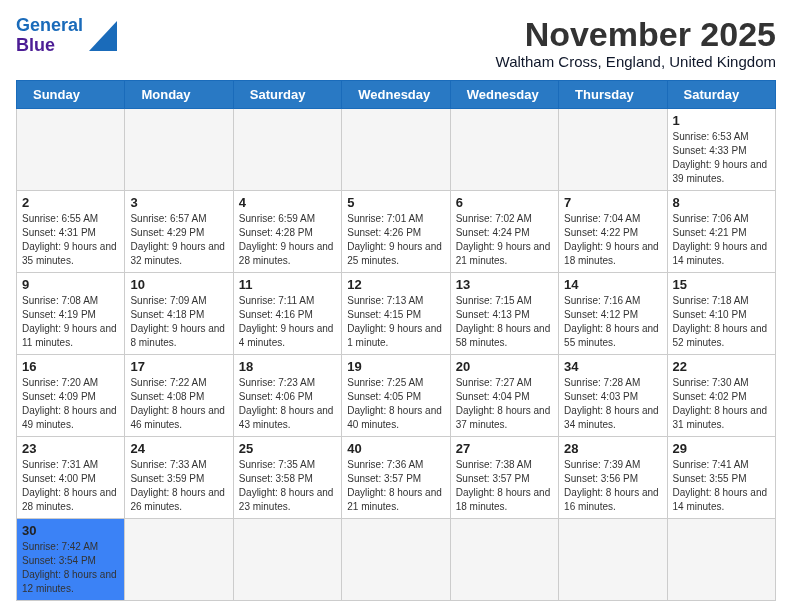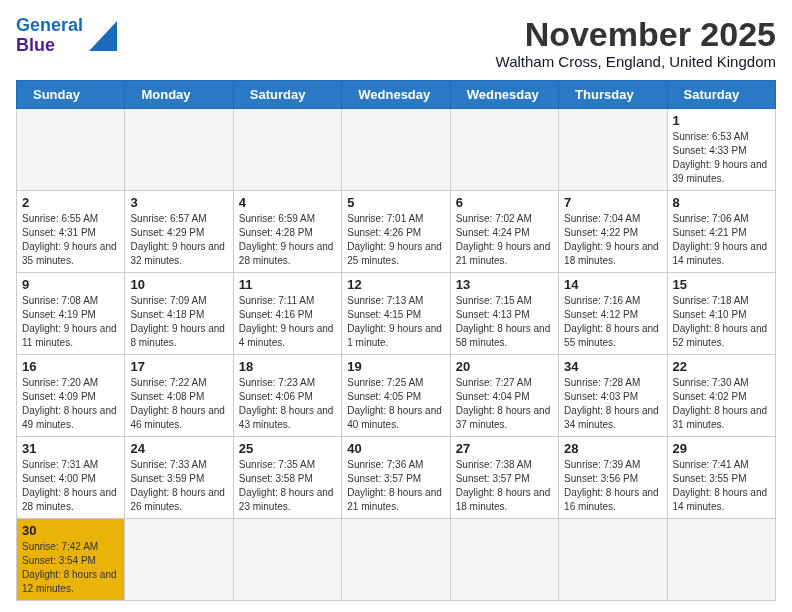--- a/index.html
+++ b/index.html
@@ -79,21 +79,21 @@
     }
     .day-info {
       font-size: 10px;
       color: #333;
       line-height: 1.4;
     }
     .last-row td {
       background: #f5f5f5;
     }
     .last-row td.has-data {
-      background: #eab308;
+      background: #3b82f6;
     }
   </style>
 </head>
 <body>
 
 <div class="header-area">
   <div class="logo">
     <div style="display:flex; flex-direction:column; align-items:flex-end;">
       <span class="logo-text">
         <span>General</span><br><span style="color:#4c1d95;">Blue</span>
@@ -221,21 +221,21 @@
           <span class="day-number">34</span>
           <div class="day-info">Sunrise: 7:28 AM<br>Sunset: 4:03 PM<br>Daylight: 8 hours and 34 minutes.</div>
         </td>
         <td>
           <span class="day-number">22</span>
           <div class="day-info">Sunrise: 7:30 AM<br>Sunset: 4:02 PM<br>Daylight: 8 hours and 31 minutes.</div>
         </td>
       </tr>
       <tr>
         <td>
-          <span class="day-number">31</span>
+          <span class="day-number">23</span>
           <div class="day-info">Sunrise: 7:31 AM<br>Sunset: 4:00 PM<br>Daylight: 8 hours and 28 minutes.</div>
         </td>
         <td>
           <span class="day-number">24</span>
           <div class="day-info">Sunrise: 7:33 AM<br>Sunset: 3:59 PM<br>Daylight: 8 hours and 26 minutes.</div>
         </td>
         <td>
           <span class="day-number">25</span>
           <div class="day-info">Sunrise: 7:35 AM<br>Sunset: 3:58 PM<br>Daylight: 8 hours and 23 minutes.</div>
         </td>

